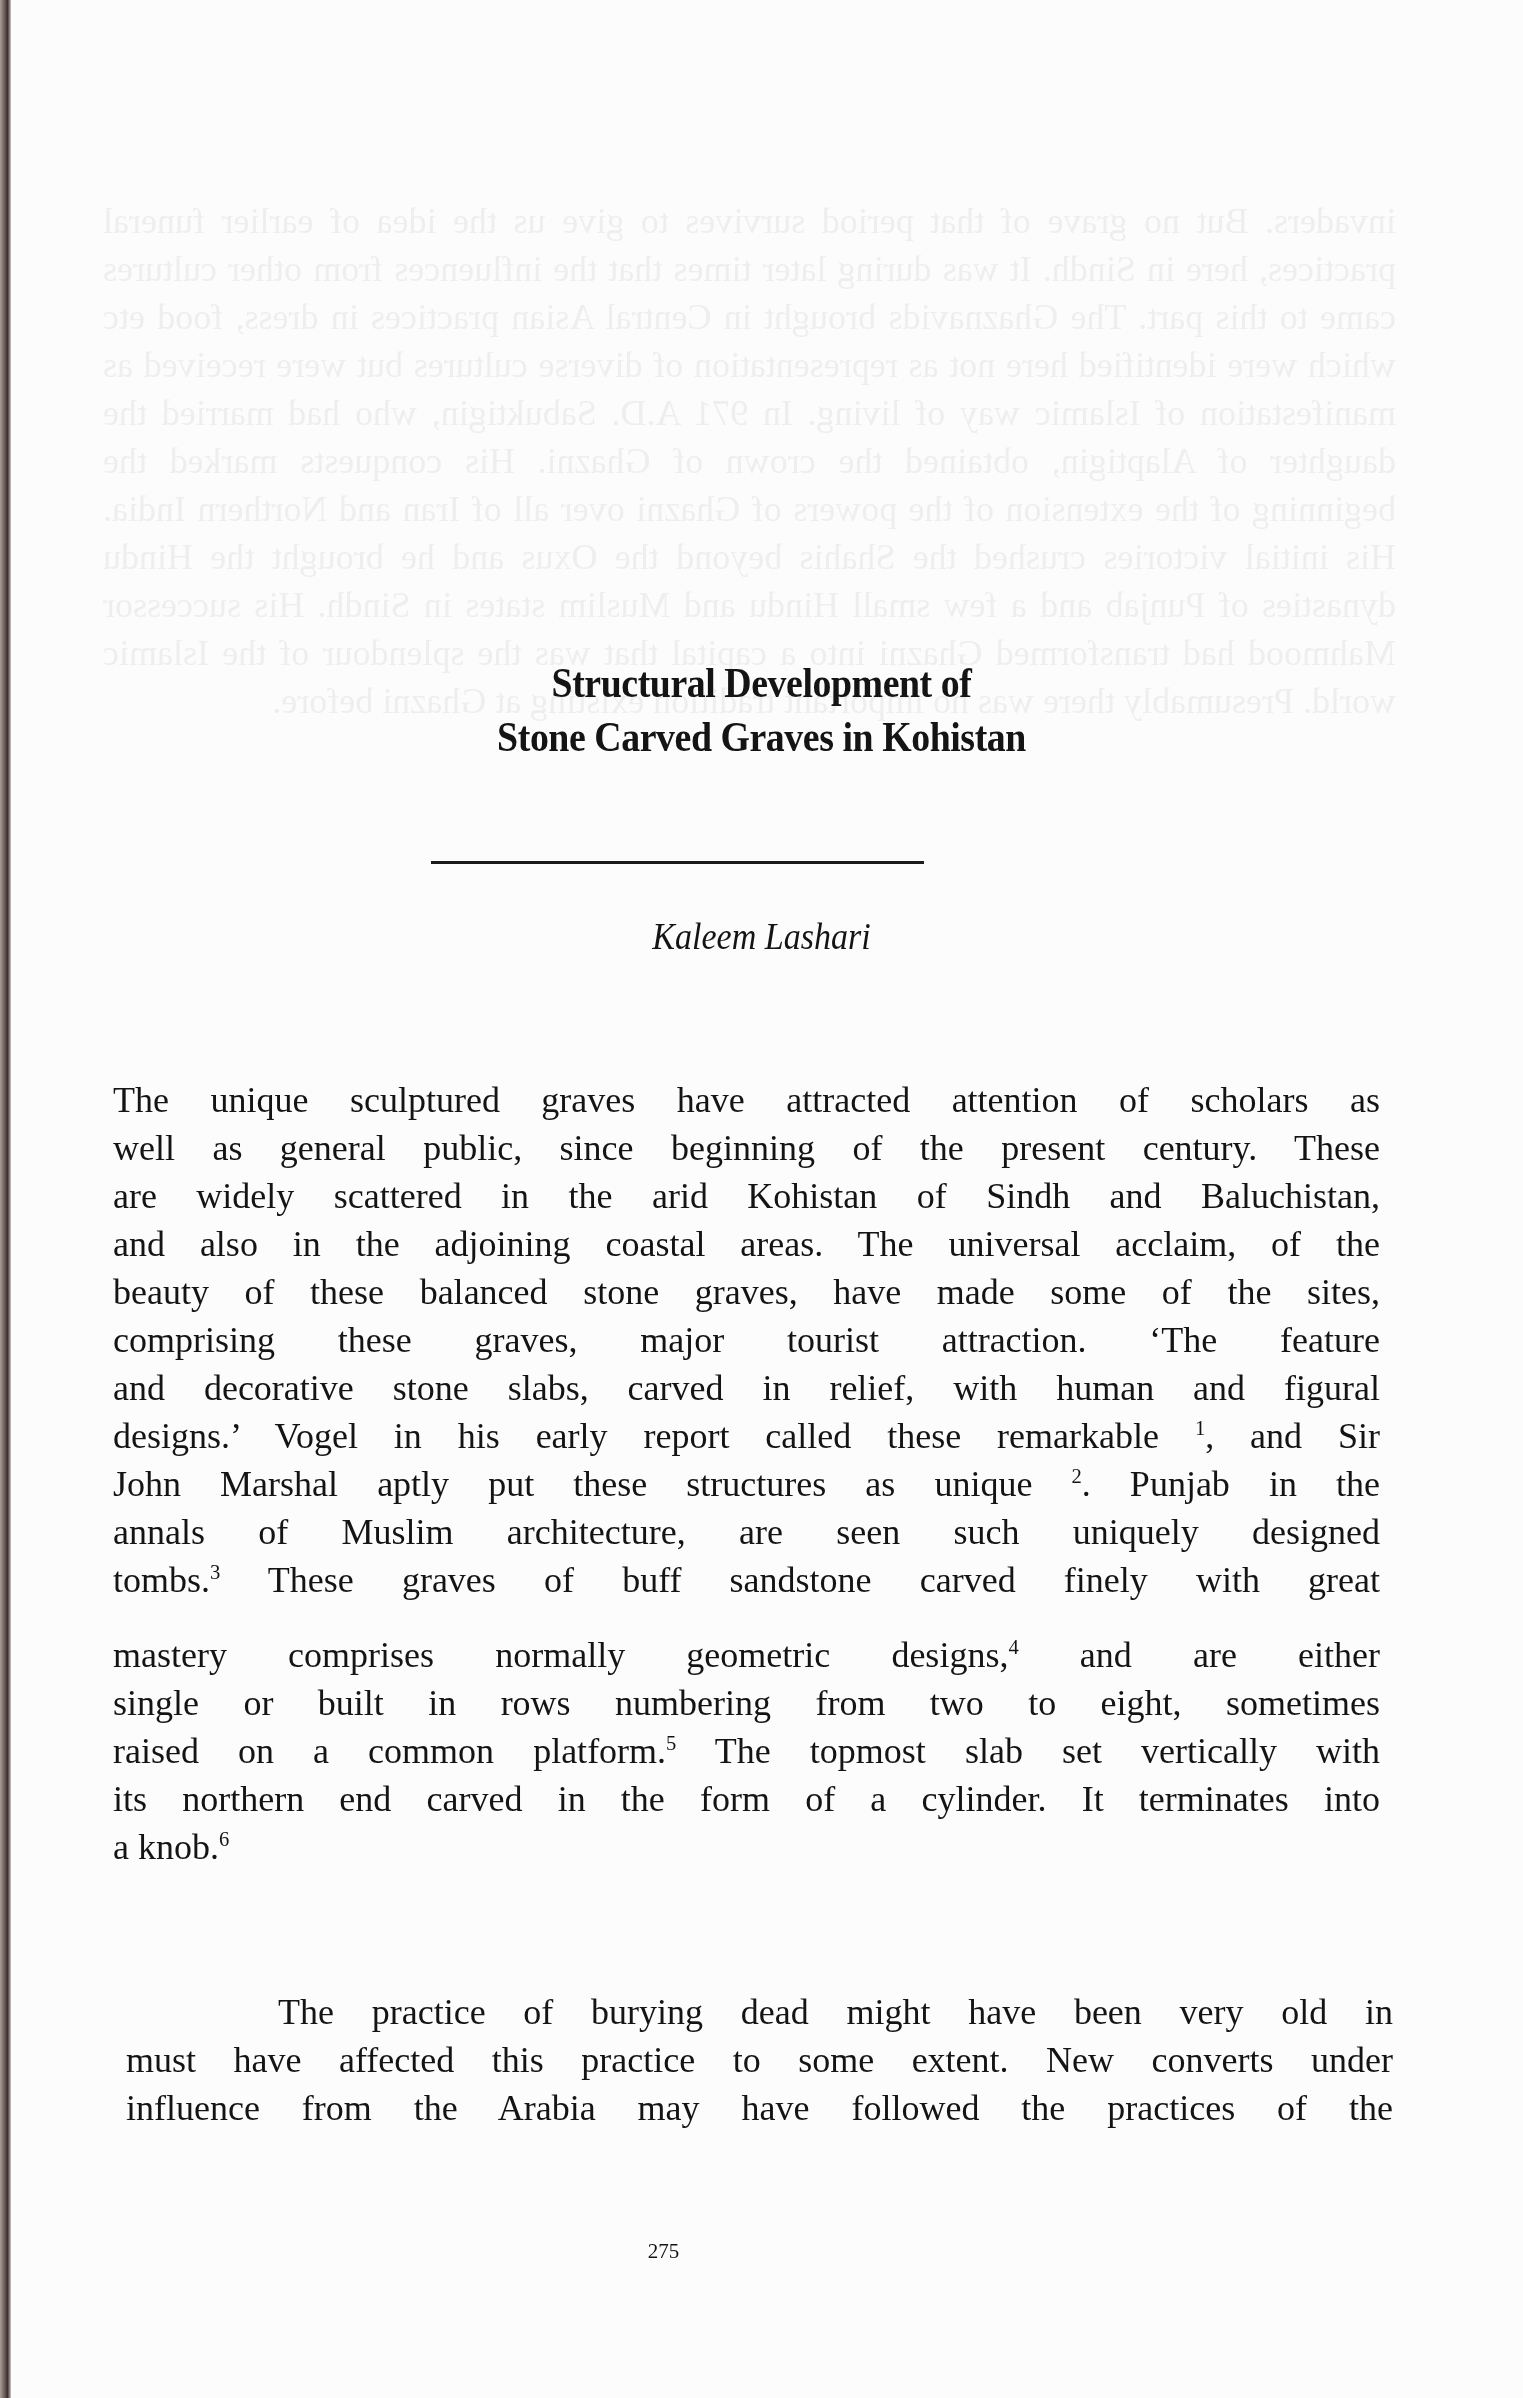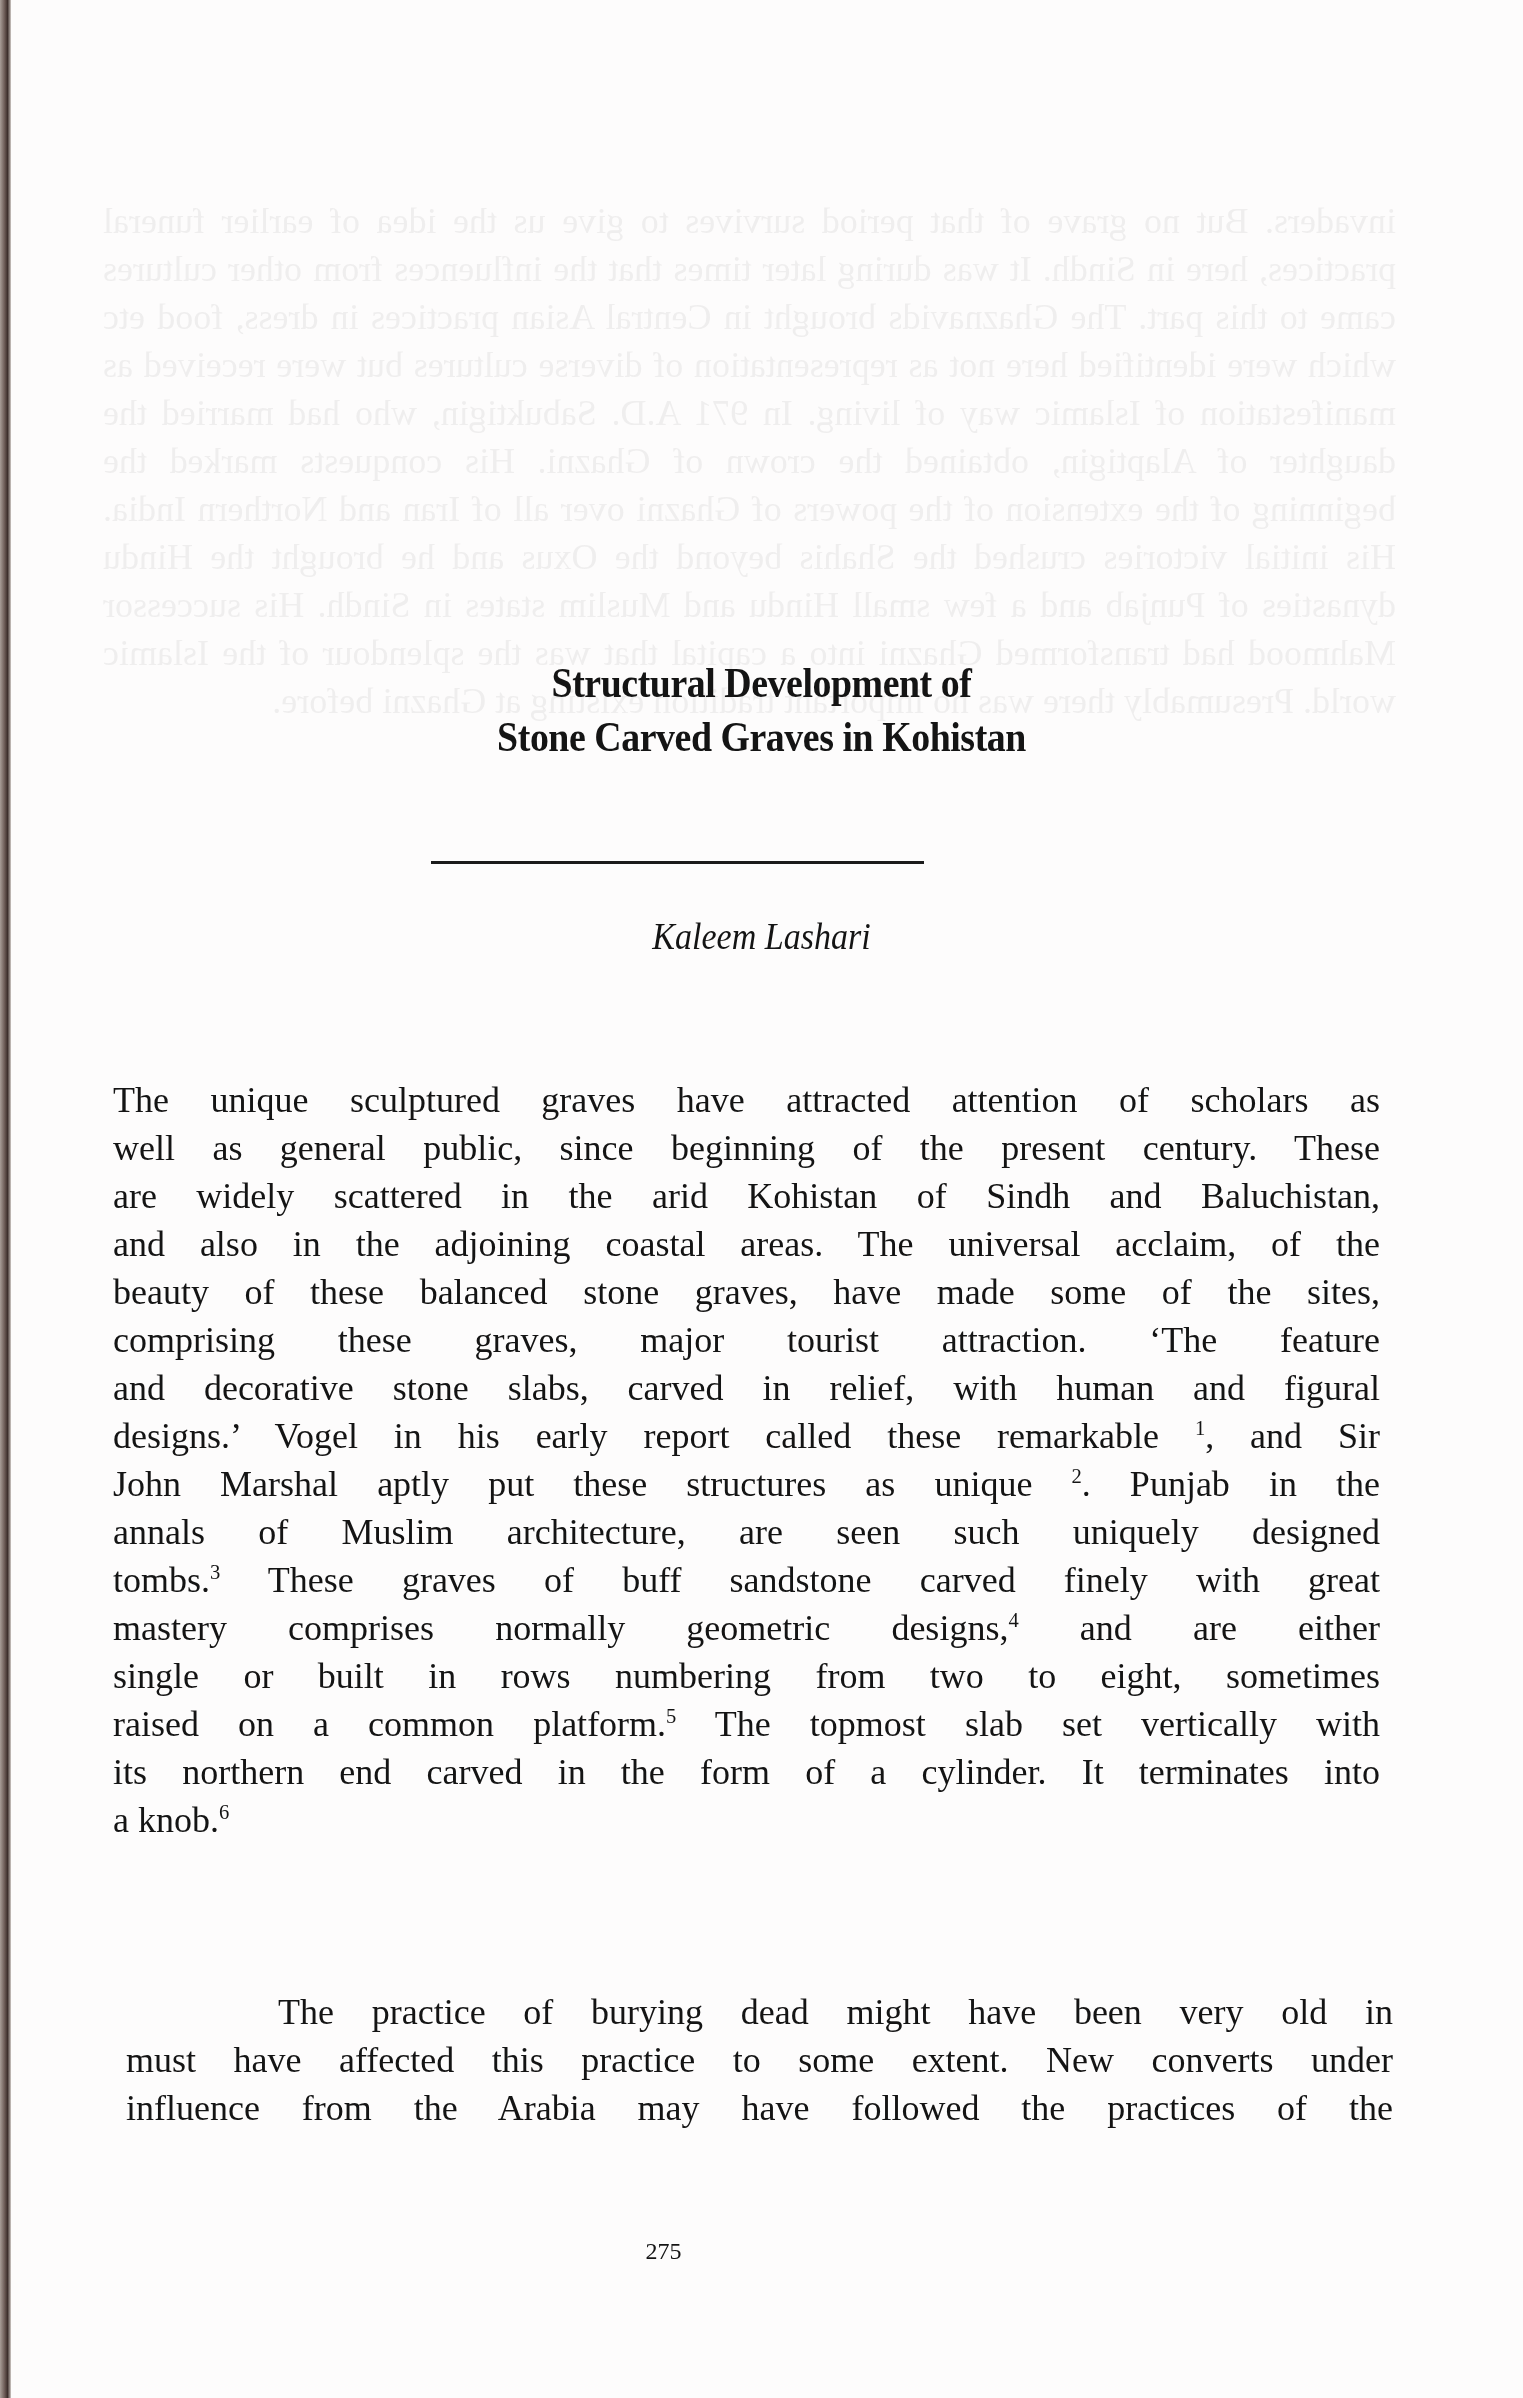--- a/index.html
+++ b/index.html
@@ -116,21 +116,21 @@
     }
     b.em {
       font-weight: bold;
     }
     .page-number {
       position: absolute;
       left: 0;
       width: 1327px;
       top: 2234px;
       text-align: center;
-      font-size: 24px;
+      font-size: 21px;
       line-height: 34px;
     }
   </style>
 </head>
 <body>
 
 <div class="page-edge"></div>
 
 <div class="bleed">invaders. But no grave of that period survives to give us the idea of earlier funeral practices, here in Sindh. It was during later times that the influences from other cultures came to this part. The Ghaznavids brought in Central Asian practices in dress, food etc which were identified here not as representation of diverse cultures but were received as manifestation of Islamic way of living. In 971 A.D. Sabuktigin, who had married the daughter of Alaptigin, obtained the crown of Ghazni. His conquests marked the beginning of the extension of the powers of Ghazni over all of Iran and Northern India. His initial victories crushed the Shahis beyond the Oxus and he brought the Hindu dynasties of Punjab and a few small Hindu and Muslim states in Sindh. His successor Mahmood had transformed Ghazni into a capital that was the splendour of the Islamic world. Presumably there was no important tradition existing at Ghazni before.</div>
 
@@ -148,21 +148,21 @@
     <span class="ln" style="display: block;"><span>well as general public, since beginning of the present century. These</span></span>
     <span class="ln" style="display: block;"><span>are widely scattered in the arid Kohistan of Sindh and Baluchistan,</span></span>
     <span class="ln" style="display: block;"><span>and also in the adjoining coastal areas. The universal acclaim, of the</span></span>
     <span class="ln" style="display: block;"><span>beauty of these balanced stone graves, have made some of the sites,</span></span>
     <span class="ln" style="display: block;"><span>comprising these graves, major tourist attraction. ‘The feature</span></span>
     <span class="ln" style="display: block;"><span>and decorative stone slabs, carved in relief, with human and figural</span></span>
     <span class="ln" style="display: block;"><span>designs.’ Vogel in his early report called these remarkable </span><sup>1</sup><span>, and Sir</span></span>
     <span class="ln" style="display: block;"><span>John Marshal aptly put these structures as unique </span><sup>2</sup><span>. Punjab in the</span></span>
     <span class="ln" style="display: block;"><span>annals of Muslim architecture, are seen such uniquely designed</span></span>
     <span class="ln" style="display: block;"><span>tombs.</span><sup>3</sup><span> These graves of buff sandstone carved finely with great</span></span>
-    <span class="ln" style="display: block;"><span>mastery comprises normally geometric designs,</span><sup>4</sup><span> and are either</span></span>
+    <span class="ln" style="display: block; margin-top: 27px;"><span>mastery comprises normally geometric designs,</span><sup>4</sup><span> and are either</span></span>
     <span class="ln" style="display: block;"><span>single or built in rows numbering from two to eight, sometimes</span></span>
     <span class="ln" style="display: block;"><span>raised on a common platform.</span><sup>5</sup><span> The topmost slab set vertically with</span></span>
     <span class="ln" style="display: block;"><span>its northern end carved in the form of a cylinder. It terminates into</span></span>
     <span class="ln last"><span>a knob.</span><sup>6</sup></span>
   </div>
 
 <div class="para2" id="para-2">
     <span class="ln indent" style="display: block;"><span>The practice of burying dead might have been very old in</span></span>
     <span class="ln" style="display: block;"><span>must have affected this practice to some extent. New converts under</span></span>
     <span class="ln" style="display: block;"><span>influence from the Arabia may have followed the practices of the</span></span>

